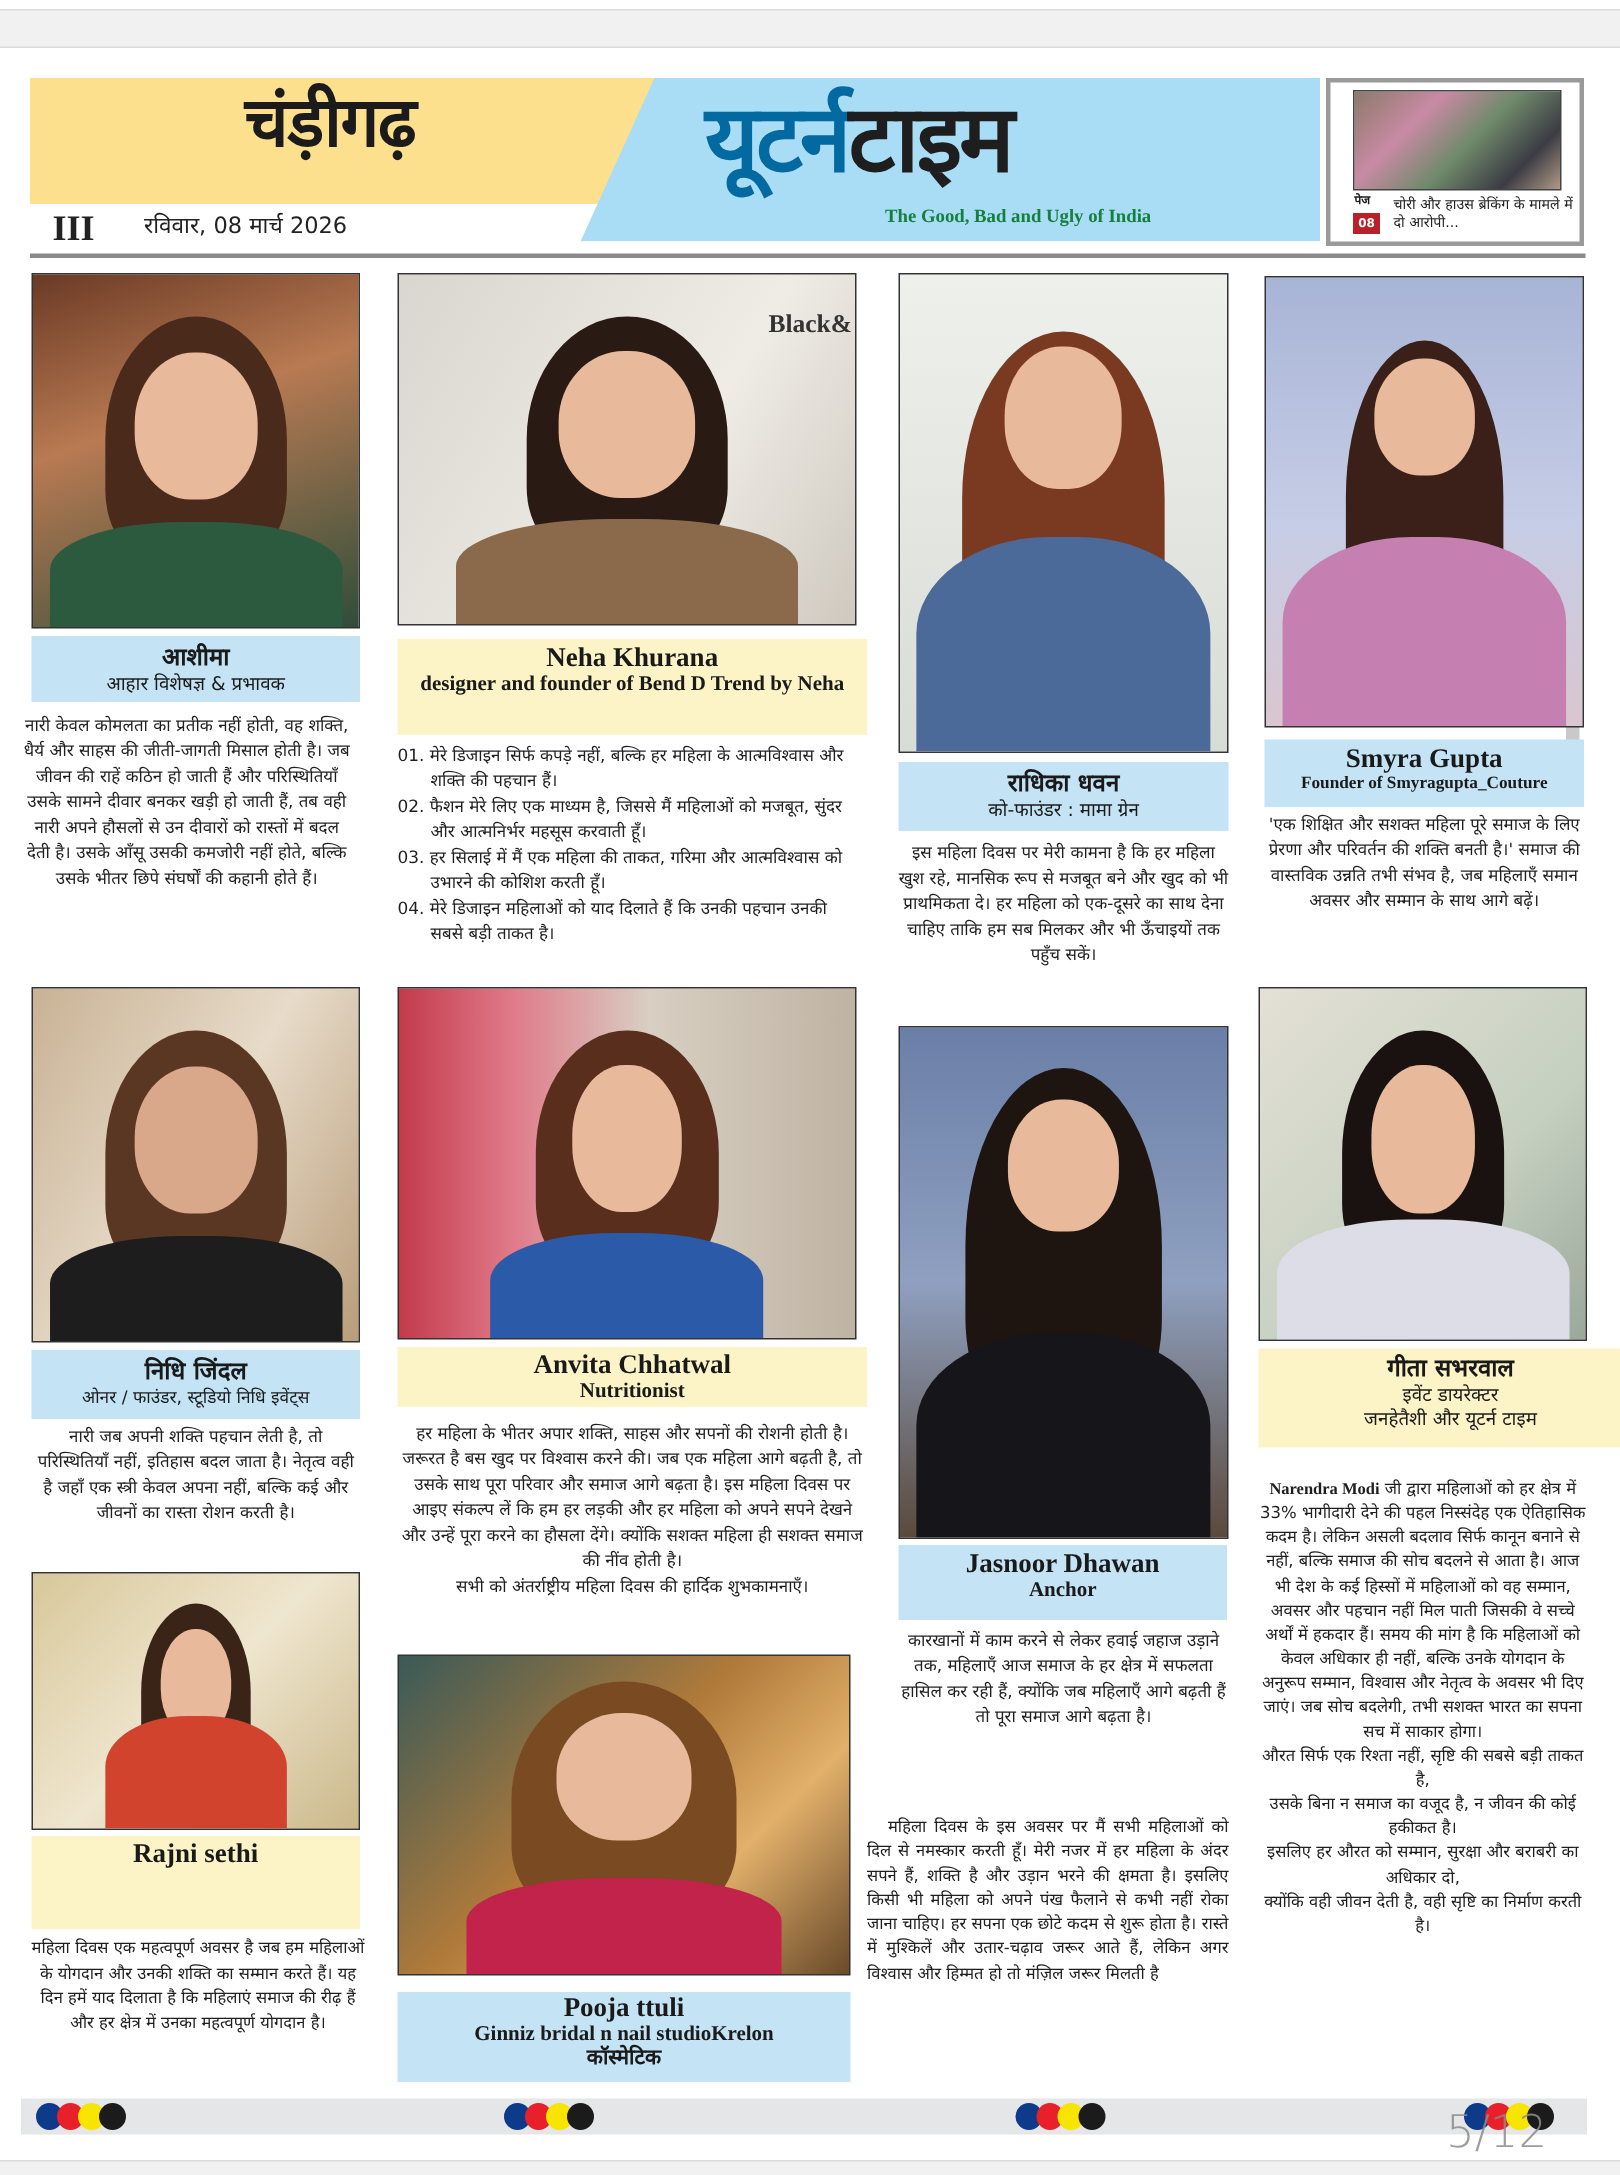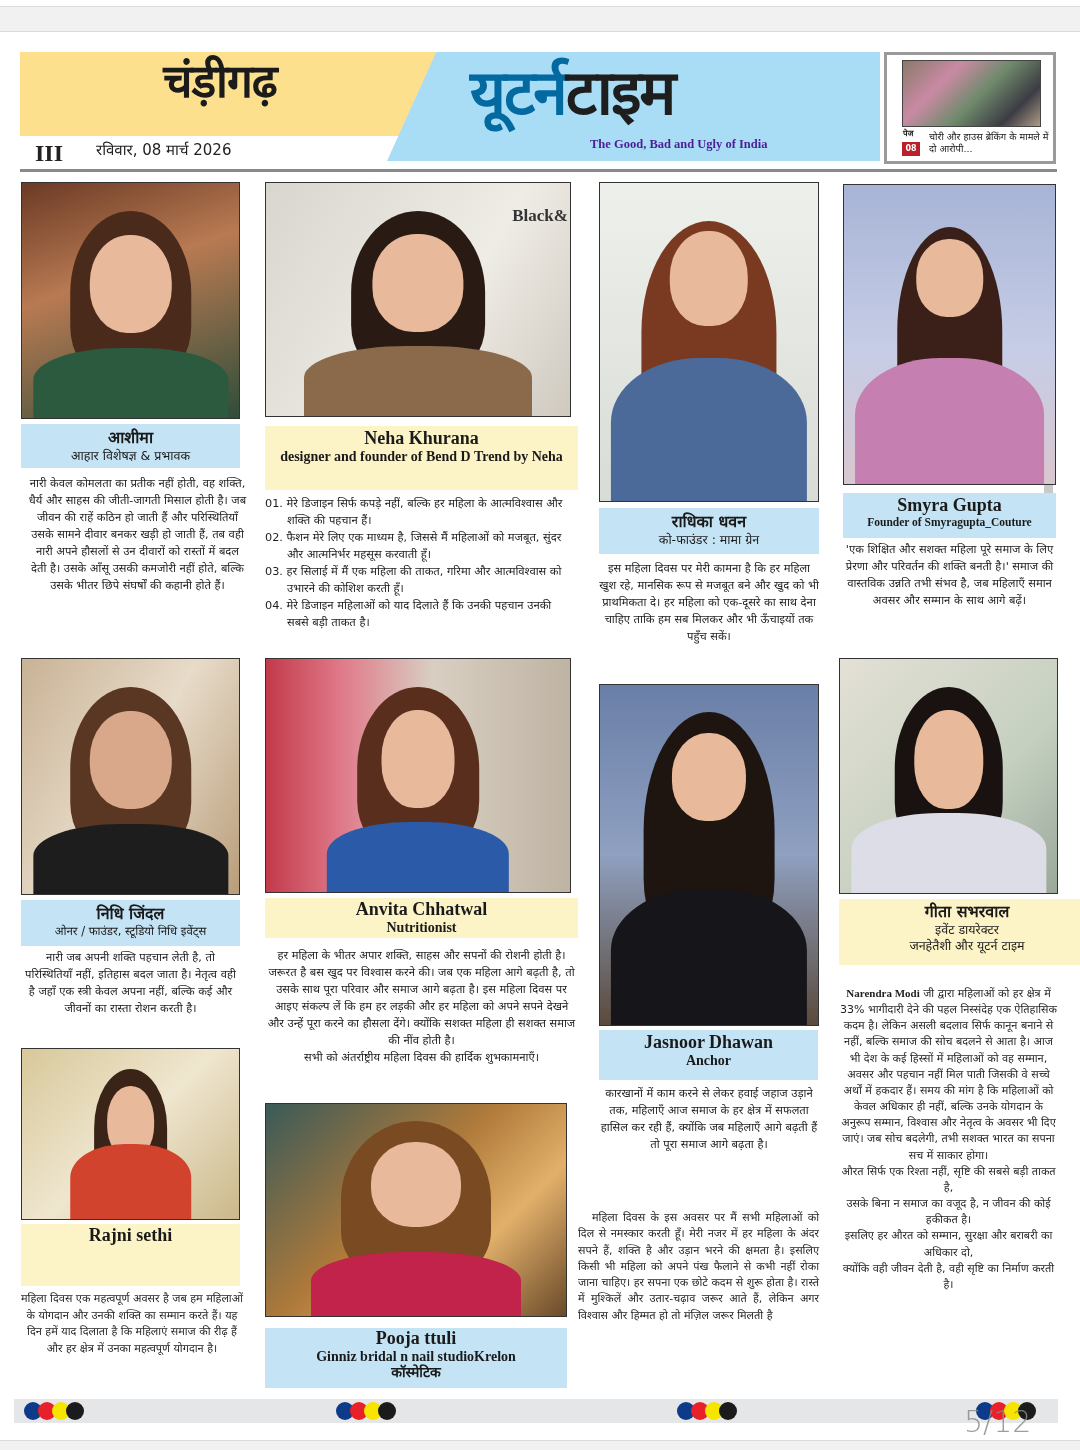--- a/index.html
+++ b/index.html
@@ -8,21 +8,21 @@
 
   .top-strip { position: absolute; left: 0; top: 6px; width: 1080px; height: 26px; background: #f1f1f1; border-top: 1px solid #dcdcdc; border-bottom: 1px solid #dcdcdc; }
 
   
   .mast-yellow { position: absolute; left: 20px; top: 52px; width: 420px; height: 84px; background: #fde08e; clip-path: polygon(0 0, 100% 0, 95% 100%, 0 100%); }
   .mast-blue { position: absolute; left: 387px; top: 52px; width: 493px; height: 109px; background: #a9dcf5; clip-path: polygon(10% 0, 100% 0, 100% 100%, 0 100%); }
   .city { position: absolute; left: 60px; top: 58px; width: 320px; text-align: center; font: 900 46px/1 "DejaVu Sans", sans-serif; color: #1b1b1b; letter-spacing: -1px; }
   .brand { position: absolute; left: 470px; top: 62px; font: 900 62px/1 "DejaVu Sans", sans-serif; letter-spacing: -2px; }
   .brand .p1 { color: #0369a1; }
   .brand .p2 { color: #1e1e1e; }
-  .tagline { position: absolute; left: 590px; top: 138px; font: 700 12.5px/1 "Liberation Serif", serif; color: #4c1d95; }
+  .tagline { position: absolute; left: 590px; top: 138px; font: 700 12.5px/1 "Liberation Serif", serif; color: #15803d; }
   .page-roman { position: absolute; left: 35px; top: 141px; font: 700 24px/1 "Liberation Serif", serif; color: #222; }
   .date { position: absolute; left: 96px; top: 143px; font: 500 15px/1 "DejaVu Sans", sans-serif; color: #222; }
   .mast-rule { position: absolute; left: 20px; top: 169px; width: 1037px; height: 3px; background: #8a8a8a; }
 
   .teaser { position: absolute; left: 884px; top: 52px; width: 172px; height: 112px; border: 3px solid #9a9a9a; border-left-color: #9a9a9a; }
   .teaser .thumb { position: absolute; left: 15px; top: 5px; width: 139px; height: 67px; background: linear-gradient(135deg,#8b7a6a 0%,#c98aa4 30%,#6f8a6b 55%,#3c3c44 80%,#b09a86 100%); border: 1px solid #444; }
   .teaser .pg-lbl { position: absolute; left: 16px; top: 75px; font: 700 8px/1 "DejaVu Sans", sans-serif; }
   .teaser .pg-num { position: absolute; left: 15px; top: 87px; width: 18px; height: 14px; background: #b8202a; color: #fff; font: 700 8px/14px "DejaVu Sans", sans-serif; text-align: center; }
   .teaser .headline { position: absolute; left: 42px; top: 76px; width: 125px; font: 500 9.5px/1.3 "DejaVu Sans", sans-serif; color: #222; }
 
@@ -77,21 +77,21 @@
 
 <div class="photo" style="left:21px;top:182px;width:219px;height:237px;background:linear-gradient(160deg,#6b3a25 0%,#b87a52 40%,#2f4d3a 100%);">
   <div class="hair" style="background:#4a2a1a;"></div>
     <div class="face"></div>
     <div class="body" style="background:#2c5a3f;"></div>
 </div>
 <div class="banner blue" style="left:21px;top:424px;width:219px;height:44px;padding-top:4px;">
   <div class="b-name-hi">आशीमा</div>
   <div class="b-role-hi">आहार विशेषज्ञ &amp; प्रभावक</div>
 </div>
-<div class="text" style="left:28px;top:476px;width:219px;">
+<div class="text" style="left:15px;top:476px;width:219px;">
     <p>नारी केवल कोमलता का प्रतीक नहीं होती, वह शक्ति, धैर्य और साहस की जीती-जागती मिसाल होती है। जब जीवन की राहें कठिन हो जाती हैं और परिस्थितियाँ उसके सामने दीवार बनकर खड़ी हो जाती हैं, तब वही नारी अपने हौसलों से उन दीवारों को रास्तों में बदल देती है। उसके आँसू उसकी कमजोरी नहीं होते, बल्कि उसके भीतर छिपे संघर्षों की कहानी होते हैं।</p>
   </div>
 
 <div class="photo" style="left:265px;top:182px;width:306px;height:235px;background:linear-gradient(120deg,#d9d6cf 0%,#efece6 60%,#cfc9bf 100%);padding-left:12px;">
   <div class="hair" style="background:#2a1a14;width:44%;"></div>
     <div class="face" style="width:30%;"></div>
     <div class="body" style="background:#8a6a4a;width:75%;"></div>
   <div style="position:absolute;right:2px;top:24px;font:700 17px/1 'Liberation Serif',serif;color:#333;">Black&amp;</div>
 </div>
 <div class="banner cream" style="left:265px;top:426px;width:313px;height:64px;padding:3px 6px 0;">

